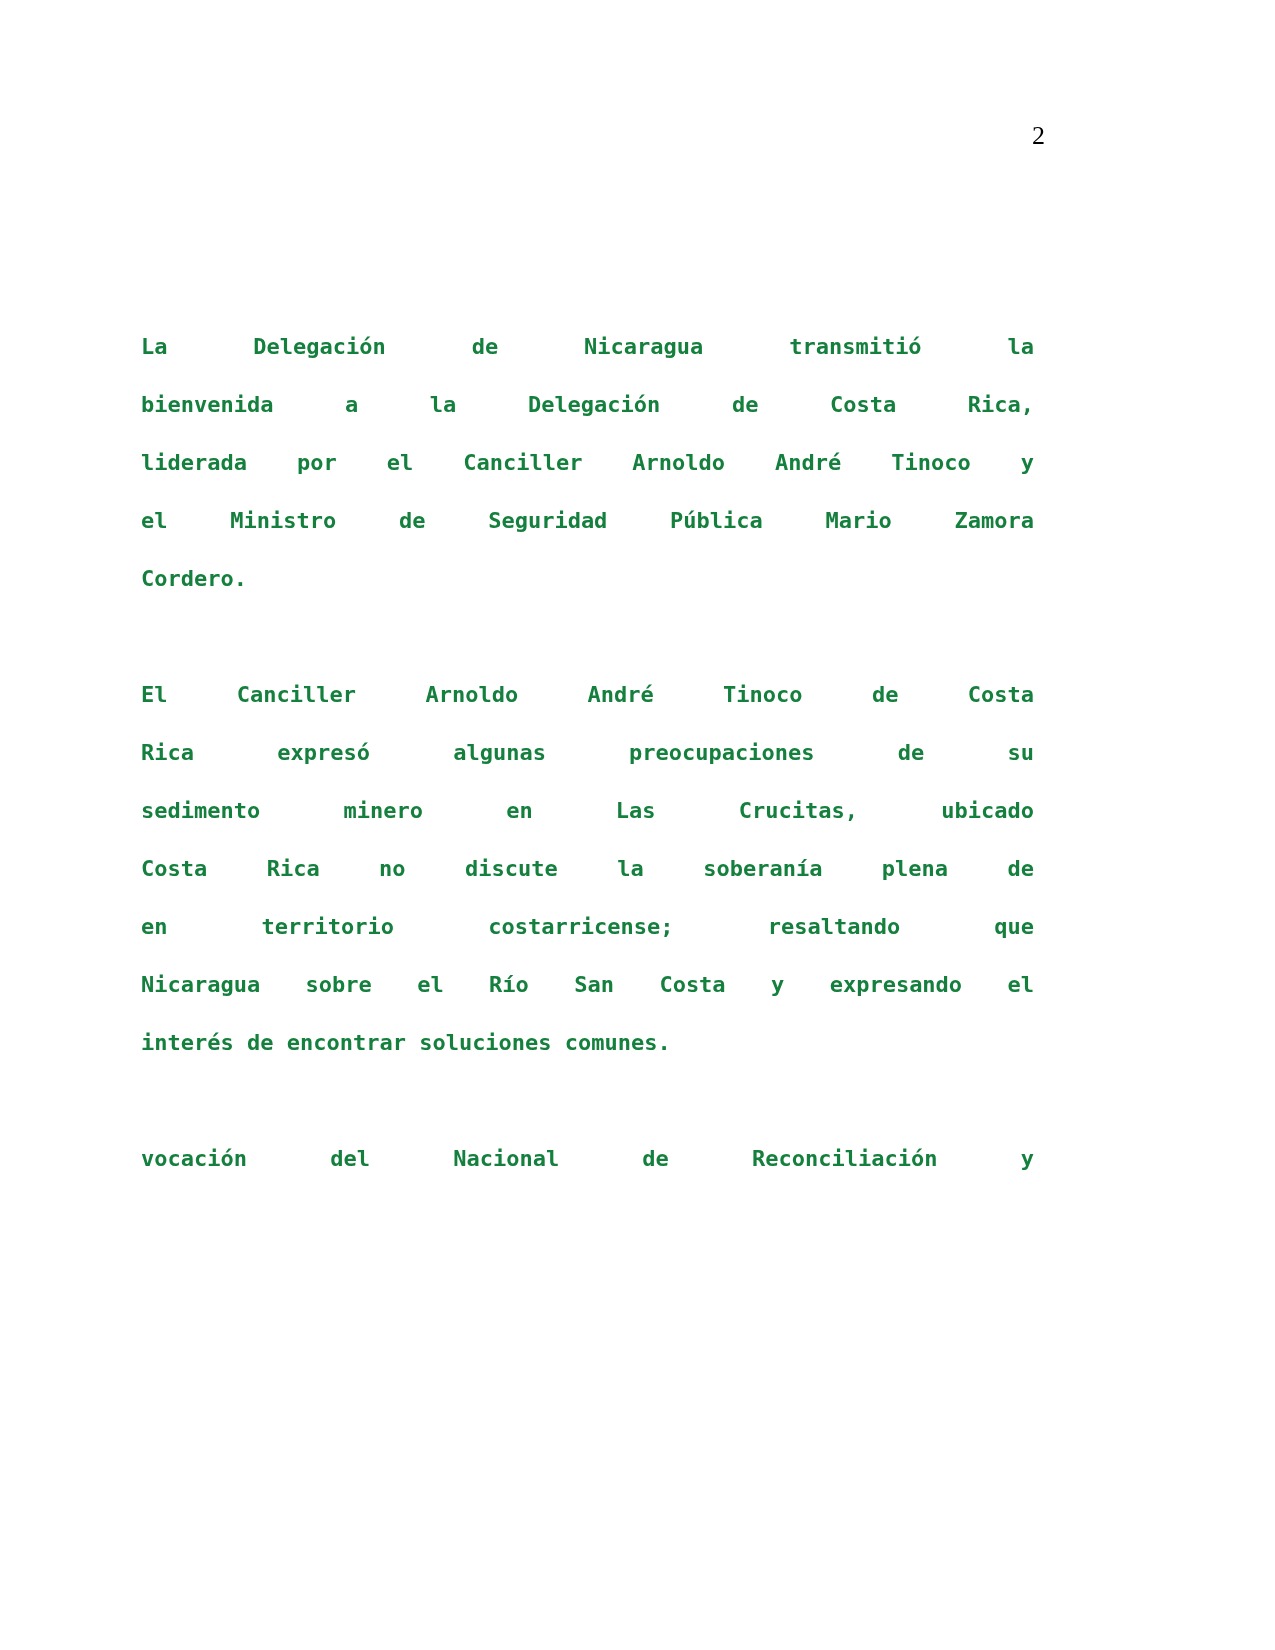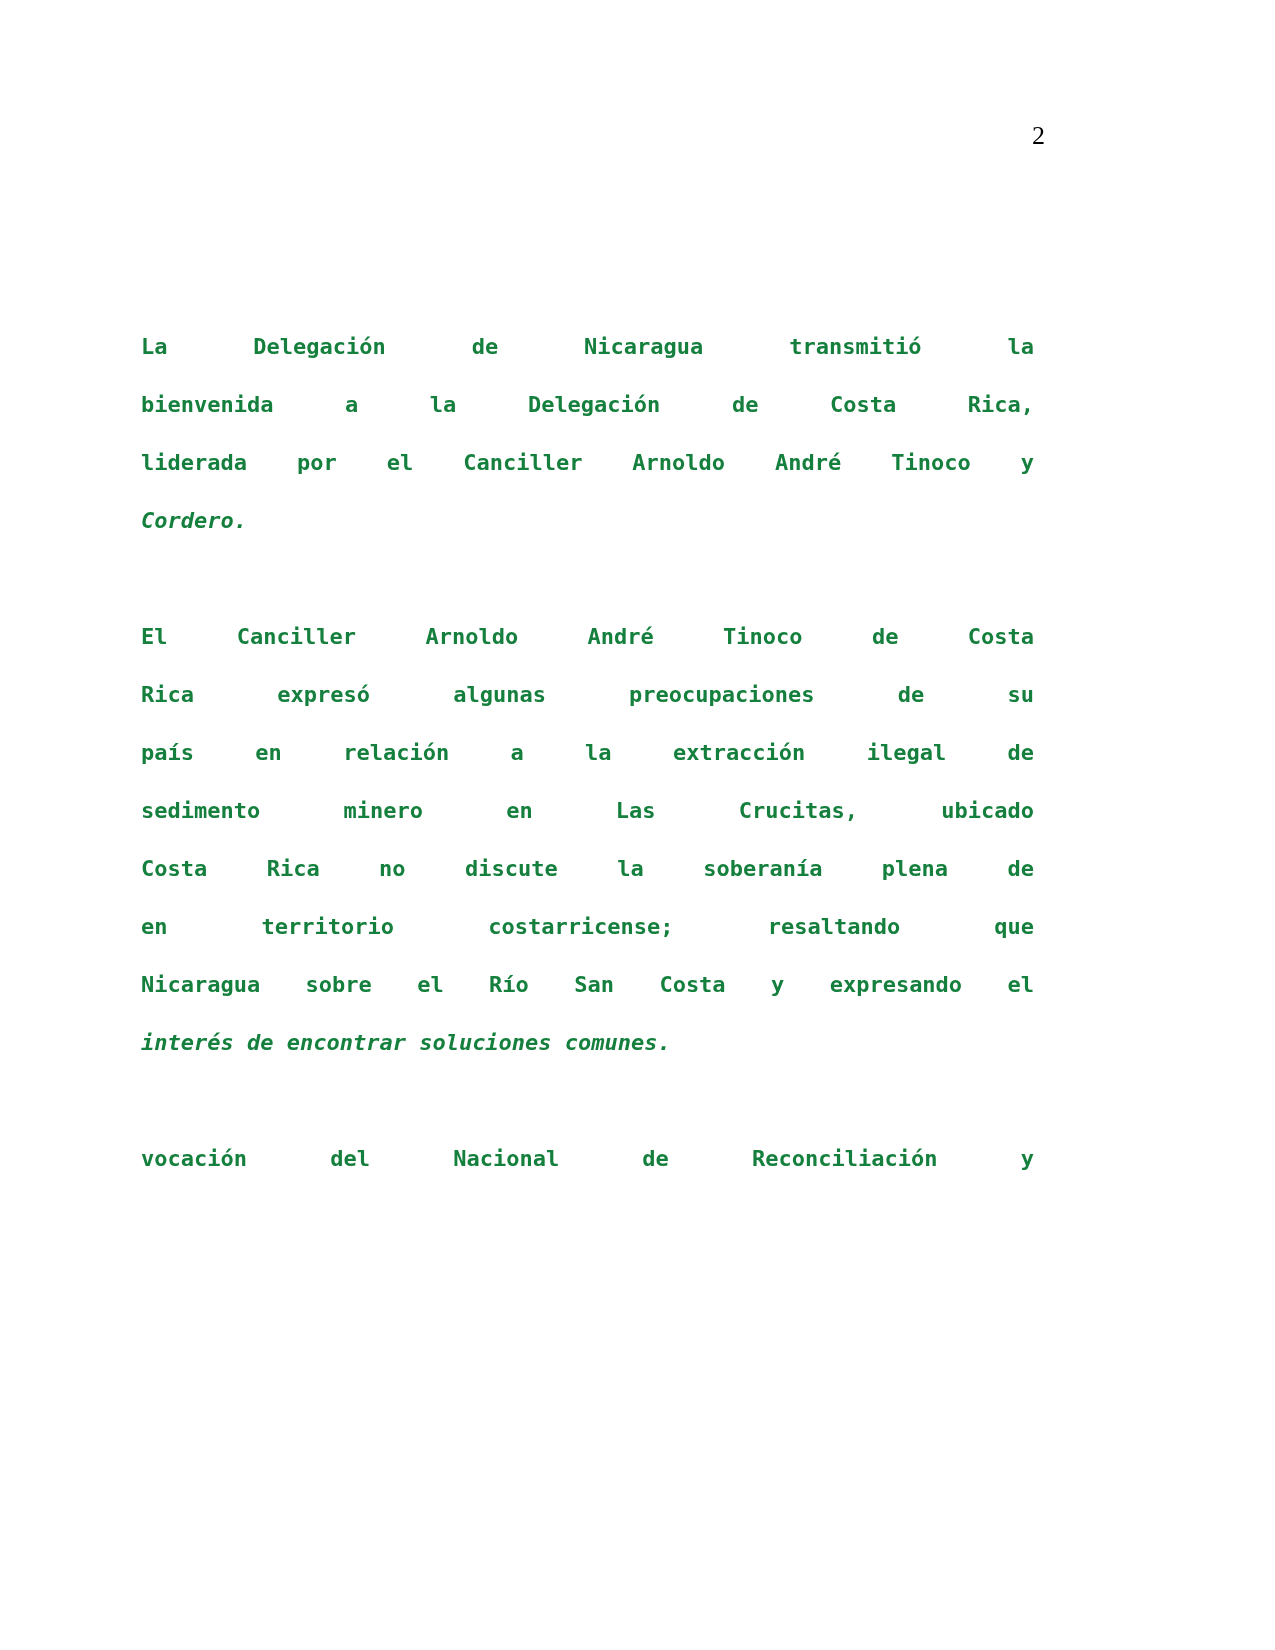--- a/index.html
+++ b/index.html
@@ -51,43 +51,42 @@
   }
   
   .line {
     display: block;
     text-align: justify;
     text-align-last: justify;
     white-space: nowrap;
   }
   .line.last {
     text-align-last: left;
-    font-style: italic;
   }
 </style>
 </head>
 <body>
 
 <div class="page">
 
   <div class="page-number">2</div>
 
   <div class="body-text">
 
     <p class="para">
       <span class="line" style="white-space: pre; display: block; word-spacing: 43.731px;">La Delegación de Nicaragua transmitió la</span>
       <span class="line" style="white-space: pre; display: block; word-spacing: 33.583px;">bienvenida a la Delegación de Costa Rica,</span>
       <span class="line" style="white-space: pre; display: block; word-spacing: 11.627px;">liderada por el Canciller Arnoldo André Tinoco y</span>
+      <span class="line" style="white-space: pre; display: block; word-spacing: 22.143px;">el Ministro de Seguridad Pública Mario Zamora</span>
       <span class="line last" style="white-space: pre;">Cordero.</span>
     </p>
 
     <p class="para">
       <span class="line" style="white-space: pre; display: block; word-spacing: 30.724px;">El Canciller Arnoldo André Tinoco de Costa</span>
       <span class="line" style="white-space: pre; display: block; word-spacing: 40.3px;">Rica expresó algunas preocupaciones de su</span>
-      <span class="line" style="white-space: pre; display: block; word-spacing: 26.335px;">país en relación a la extracción ilegal de</span>
       <span class="line" style="white-space: pre; display: block; word-spacing: 40.3px;">sedimento minero en Las Crucitas, ubicado</span>
       <span class="line" style="white-space: pre; display: block; word-spacing: 23.882px;">Costa Rica no discute la soberanía plena de</span>
       <span class="line" style="white-space: pre; display: block; word-spacing: 41.793px;">en territorio costarricense; resaltando que</span>
       <span class="line" style="white-space: pre; display: block; word-spacing: 12.318px;">Nicaragua sobre el Río San Costa y expresando el</span>
       <span class="line last" style="white-space: pre;">interés de encontrar soluciones comunes.</span>
     </p>
 
     <p class="para">
       <span class="line" style="white-space: pre; display: block; word-spacing: 40.3px;">vocación del Nacional de Reconciliación y</span>
     </p>

